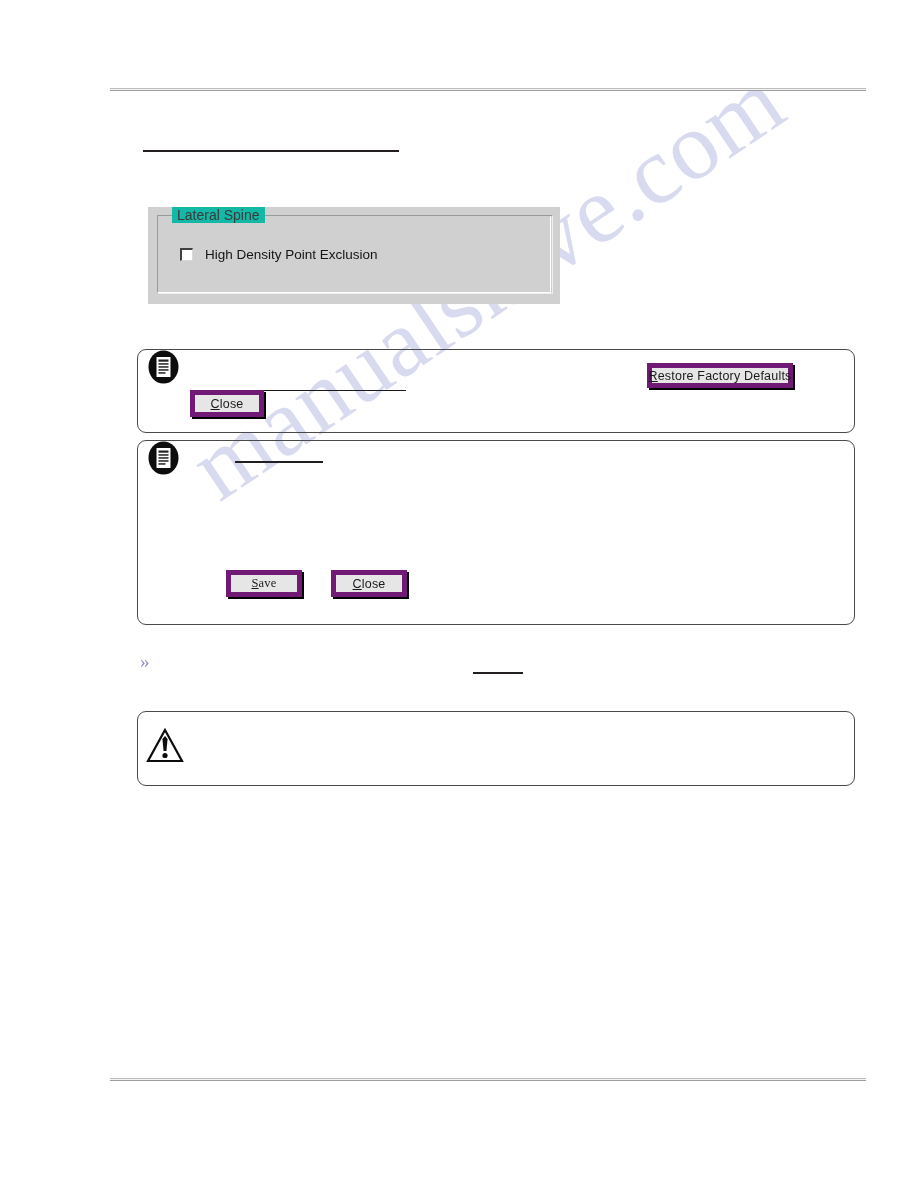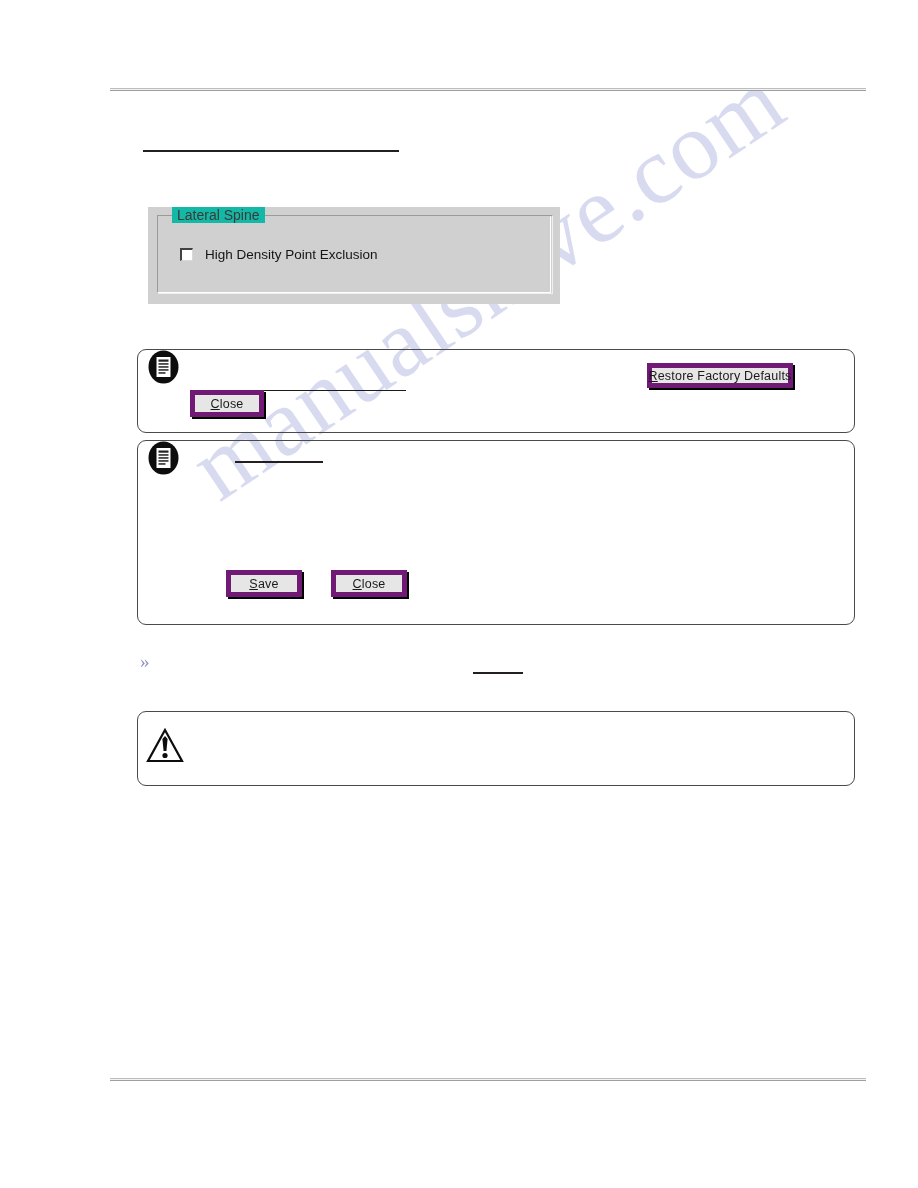--- a/index.html
+++ b/index.html
@@ -201,21 +201,21 @@
     font-family: "Liberation Sans", sans-serif;
     z-index: 6;
     box-shadow: 2px 2px 0 0 #000000;
     white-space: nowrap;
     letter-spacing: 0.2px;
   }
   .winbtn u { text-decoration: underline; }
 
   .btn-close-1   { left: 190px; top: 390px; width: 74px;  height: 27px; }
   .btn-restore   { left: 647px; top: 363px; width: 146px; height: 25px; }
-  .btn-save      { left: 226px; top: 570px; width: 76px;  height: 27px; }
+  .btn-save      { left: 226px; top: 570px; width: 76px;  height: 27px; font-family: Liberation Serif, serif; }
   .btn-close-2   { left: 331px; top: 570px; width: 76px;  height: 27px; }
 
   
   .leader-line {
     position: absolute;
     left: 264px;
     top: 390px;
     width: 142px;
     height: 1px;
     background: #1a1a1a;

